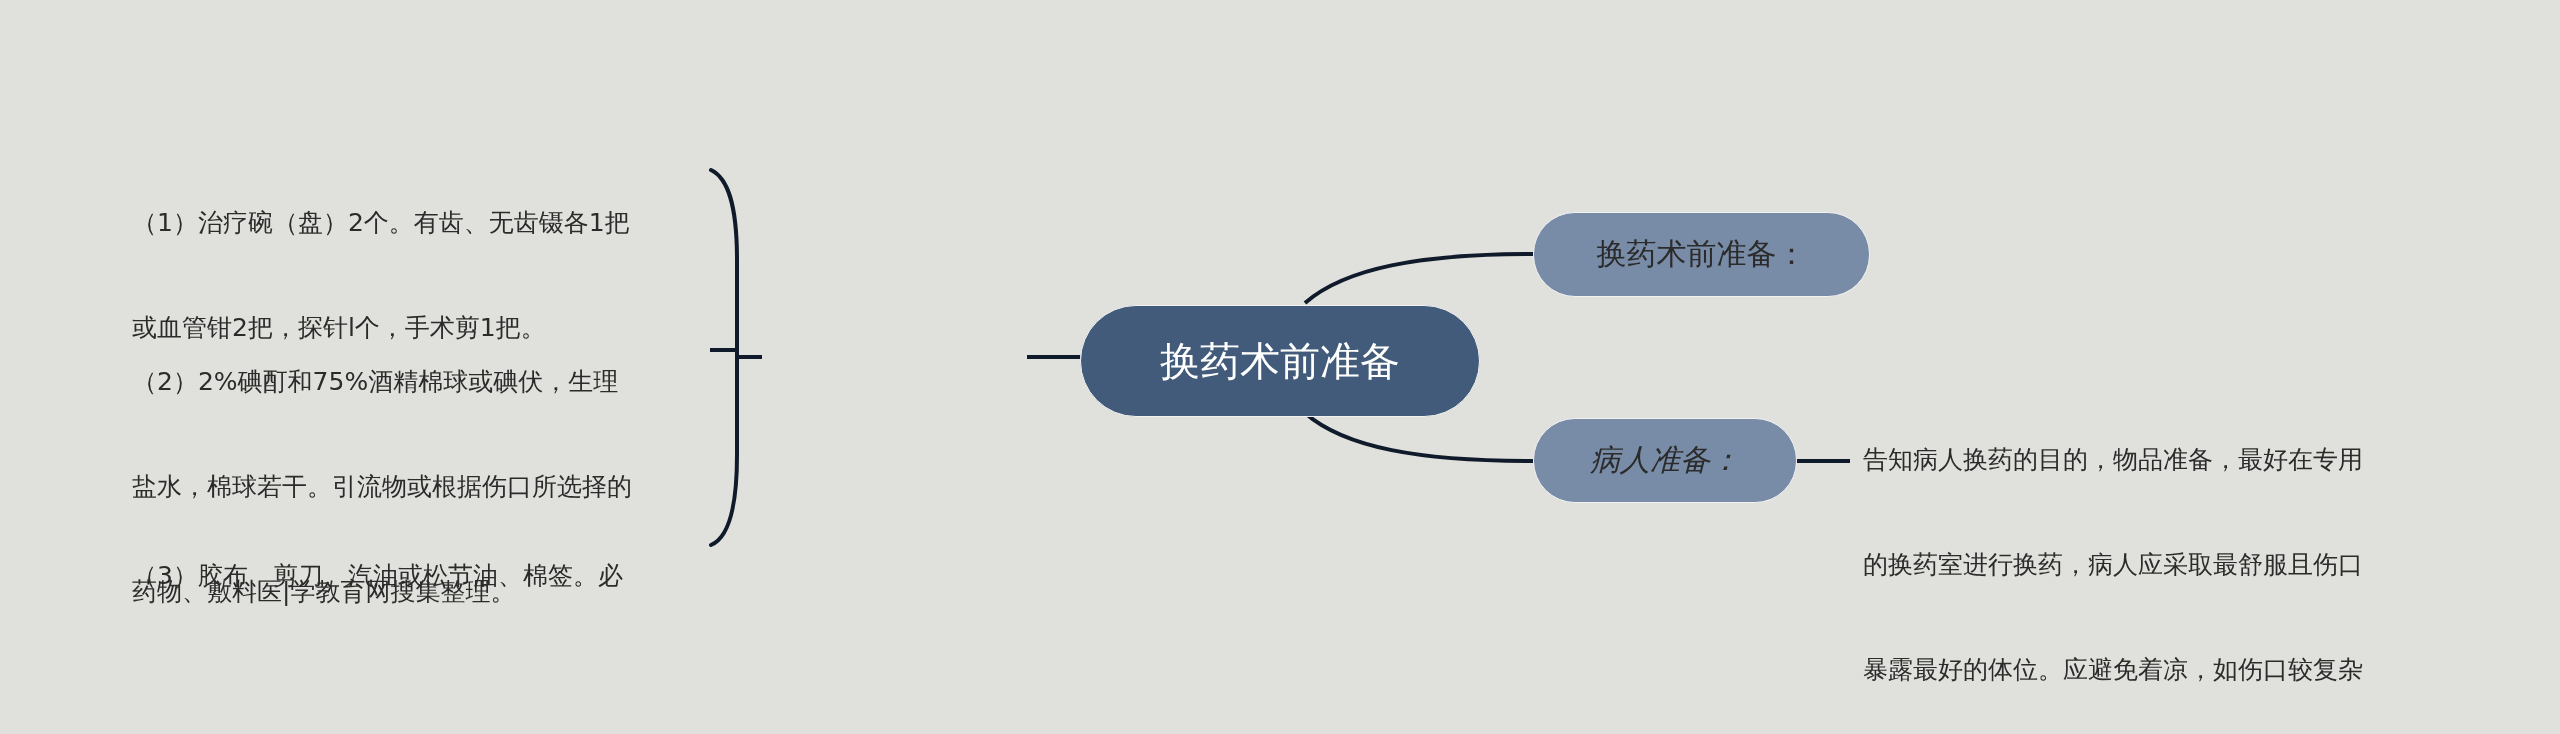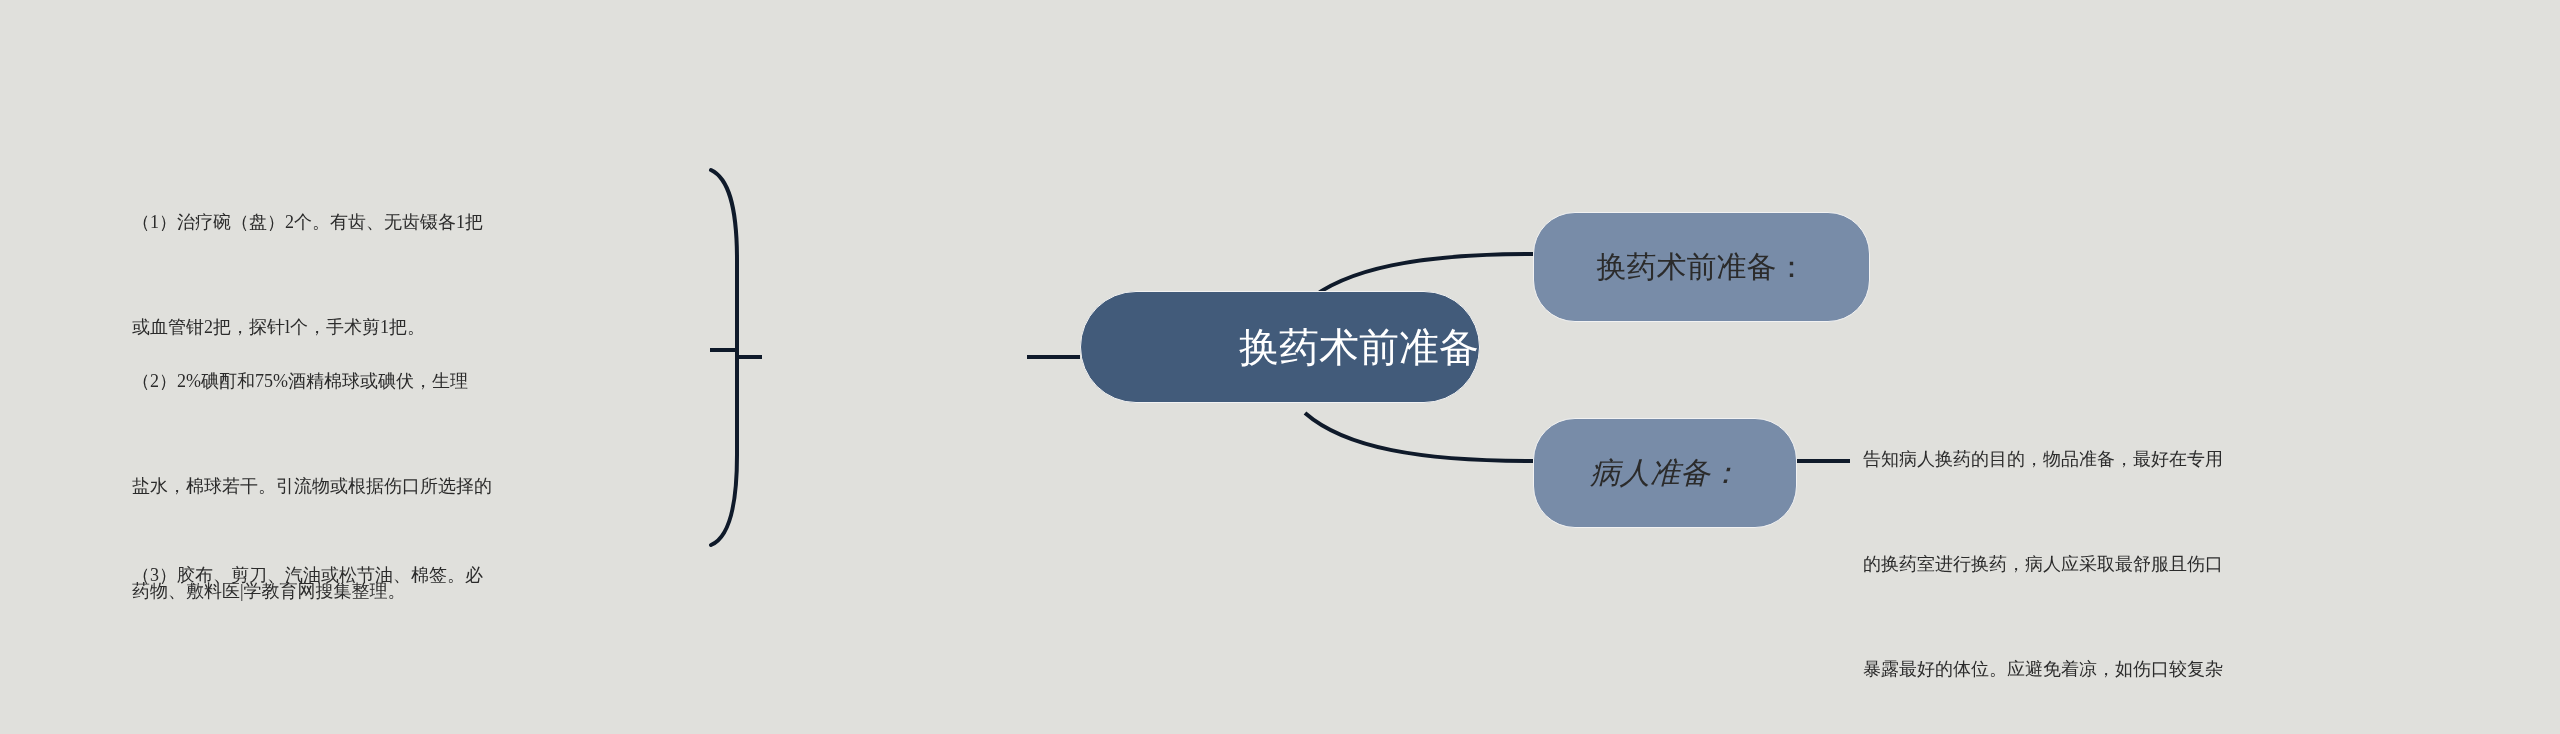--- a/index.html
+++ b/index.html
@@ -28,48 +28,46 @@
       position: absolute;
       display: flex;
       align-items: center;
       justify-content: center;
       box-sizing: border-box;
       white-space: nowrap;
       cursor: pointer;
     }
     .node-root {
       left: 1080px;
-      top: 291px;
+      top: 305px;
       width: 400px;
       height: 112px;
       border-radius: 56px;
       background: #425b7a;
       color: #ffffff;
       font-size: 40px;
       border: 1px solid #f2f2f2;
-      justify-content: flex-end;
     }
     .node-branch {
-      height: 110px;
+      height: 85px;
       border-radius: 42px;
       background: #788ca8;
       color: #2b2b2b;
       font-size: 30px;
       border: 1px solid #f2f2f2;
     }
     .node-wupin { left: 762px; top: 316px; width: 265px; }
     .node-huanyao { left: 1533px; top: 212px; width: 337px; }
     .node-bingren { left: 1533px; top: 418px; width: 264px; font-style: italic; }
     .leaf {
       position: absolute;
       color: #2b2b2b;
-      font-size: 18px;
+      font-size: 25px;
       line-height: 35px;
       white-space: pre;
-      font-family: Liberation Serif, serif;
     }
     .leaf-1 { left: 132px; top: 135px; }
     .leaf-2 { left: 132px; top: 294px; }
     .leaf-3 { left: 132px; top: 488px; }
     .leaf-right { left: 1863px; top: 372px; }
   </style>
 </head>
 <body>
 
 <div class="canvas">

